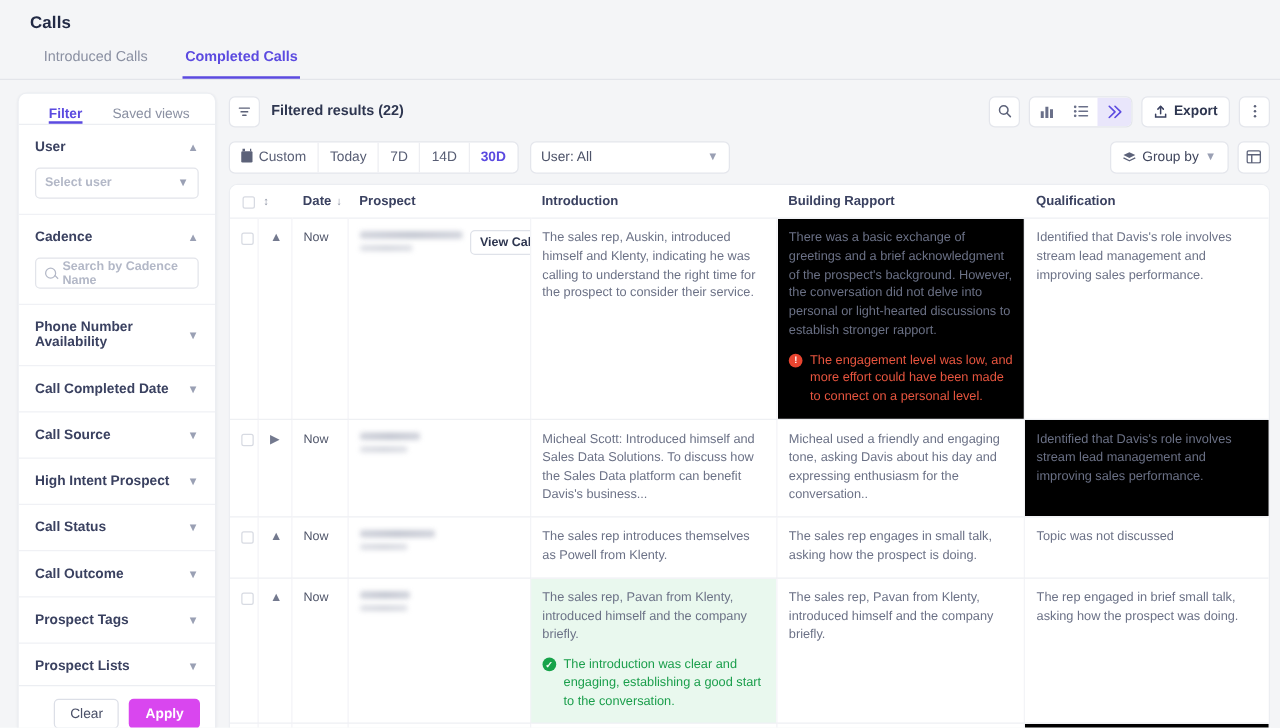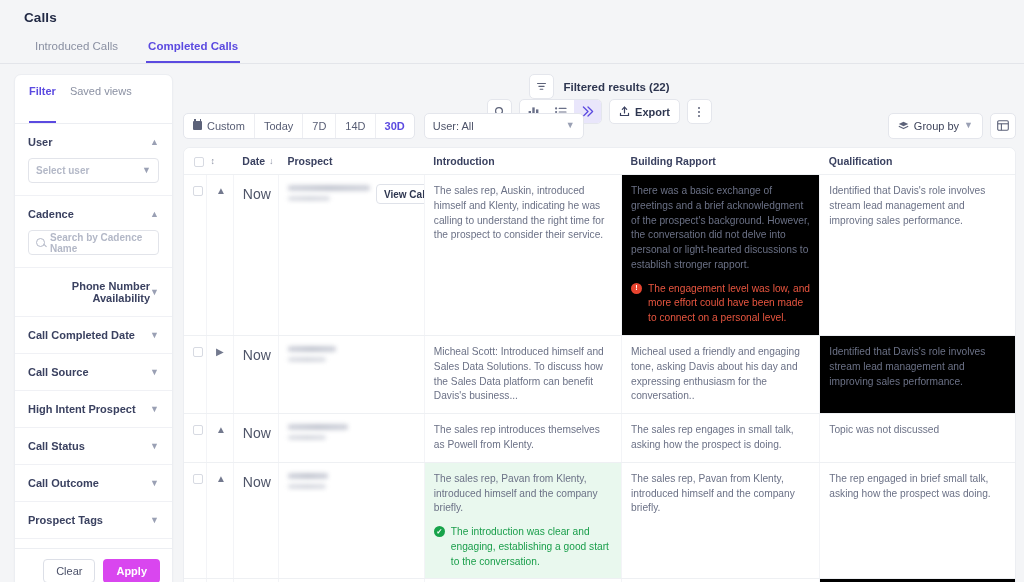--- a/index.html
+++ b/index.html
@@ -34,28 +34,28 @@
   
   .sidebar {
     width: 159px; flex: 0 0 159px;
     background: #fff; border: 1px solid #eceef2; border-radius: 7px;
     display: flex; flex-direction: column;
     box-shadow: 0 1px 2px rgba(30,35,60,.04);
     overflow: hidden;
   }
   .side-tabs { display: flex; gap: 14px; padding: 10px 14px 0; border-bottom: 1px solid #eceef2; }
   .side-tab {
-    font-size: 11px; color: #8a90a2; padding-bottom: 24px;
-    border-bottom: 2px solid transparent; cursor: pointer;
+    font-size: 11px; color: #8a90a2; padding-bottom: 0;
+    border-bottom: 2px solid transparent; cursor: pointer; margin-left: 10px;
   }
   .side-tab.active { color: #5b4ae0; font-weight: 700; border-bottom-color: #5b4ae0; }
 
   .filter-scroll { flex: 1; overflow: hidden; }
   .fgroup { border-bottom: 1px solid #f0f1f5; padding: 12px 13px; }
-  .fgroup-head { display: flex; align-items: center; justify-content: space-between; text-align: right; }
+  .fgroup-head { display: flex; align-items: center; justify-content: space-between; }
   .fgroup-title { font-size: 11px; font-weight: 700; color: #3a4160; }
   .chev { color: #9aa0b4; font-size: 9px; line-height: 1; user-select: none; }
   .fctl {
     margin-top: 10px; height: 25px; border: 1px solid #e2e4ea; border-radius: 4px;
     display: flex; align-items: center; padding: 0 7px; gap: 5px;
     font-size: 10px; color: #b3b8c7; background: #fff;
   }
   .fctl .grow { flex: 1; font-weight: bold; }
   .mag {
     width: 9px; height: 9px; border: 1.3px solid #b3b8c7; border-radius: 50%;
@@ -74,21 +74,21 @@
     background: #fff; color: #4a5068; cursor: pointer;
   }
   .btn-apply {
     font-size: 11px; padding: 5px 13px; border: none; border-radius: 4px;
     background: #d946ef; color: #fff; font-weight: 700; cursor: pointer;
   }
 
   
   .main { flex: 1; display: flex; flex-direction: column; min-width: 0; }
 
-  .toolbar-row { display: flex; align-items: center; justify-content: space-between; height: 30px; flex-direction: column; }
+  .toolbar-row { display: flex; align-items: center; justify-content: space-between; height: 30px; }
   .tb-left { display: flex; align-items: center; gap: 9px; }
   .icon-box {
     width: 25px; height: 25px; border: 1px solid #e4e6ec; border-radius: 5px;
     background: #fff; display: flex; align-items: center; justify-content: center; cursor: pointer;
   }
   .filter-funnel { width: 11px; height: 9px; display: block; }
   .filtered-label { font-size: 11.5px; font-weight: 700; color: #2e3650; }
 
   .tb-right { display: flex; align-items: center; gap: 7px; }
   .seg {
@@ -170,21 +170,21 @@
   tbody td.plain { border-right: 1px solid #f3f4f7; }
   tbody tr td:last-child { border-right: none; margin-top: 29px; }
   td.cell-neg { background: #000000; color: #6b7186; }
   td.cell-pos { background: #e9f8ee; color: #6b7186; }
 
   .chk {
     width: 10px; height: 10px; border: 1.2px solid #d7dae2; border-radius: 2px;
     background: #fff; display: block; margin-top: 2px; cursor: pointer;
   }
   .expander { font-size: 10px; color: #73798e; cursor: pointer; user-select: none; line-height: 1; margin-top: 2px; display:block; }
-  .date-cell { font-size: 14px; color: #4e5468; }
+  .date-cell { font-size: 10px; color: #4e5468; }
 
   .prospect-cell { display: flex; align-items: flex-start; justify-content: space-between; gap: 6px; }
   .redact-lines { display: flex; flex-direction: column; gap: 5px; padding-top: 1px; }
   .redact {
     background: linear-gradient(90deg,#c9ccd6,#b9bdc9,#c9ccd6);
     border-radius: 2px; filter: blur(2.1px); opacity: .85;
   }
   .redact.n { height: 6px; }
   .redact.d { height: 5px; opacity: .6; }
   .view-call {

